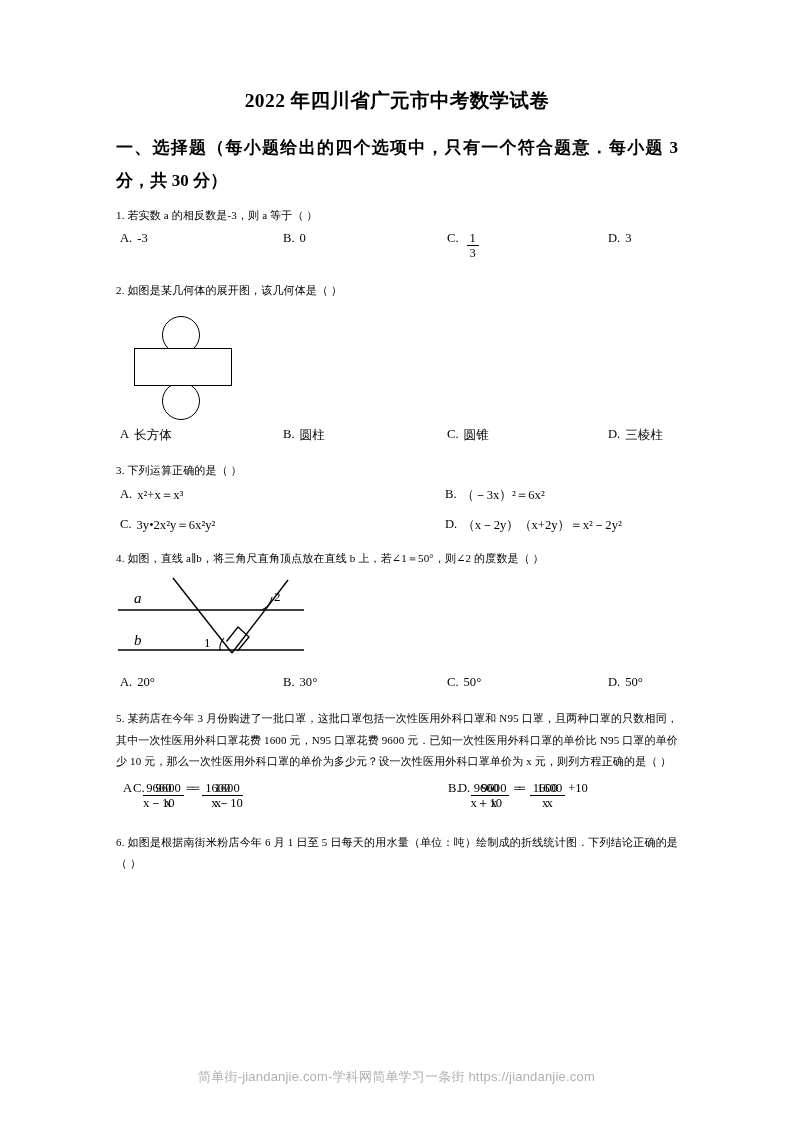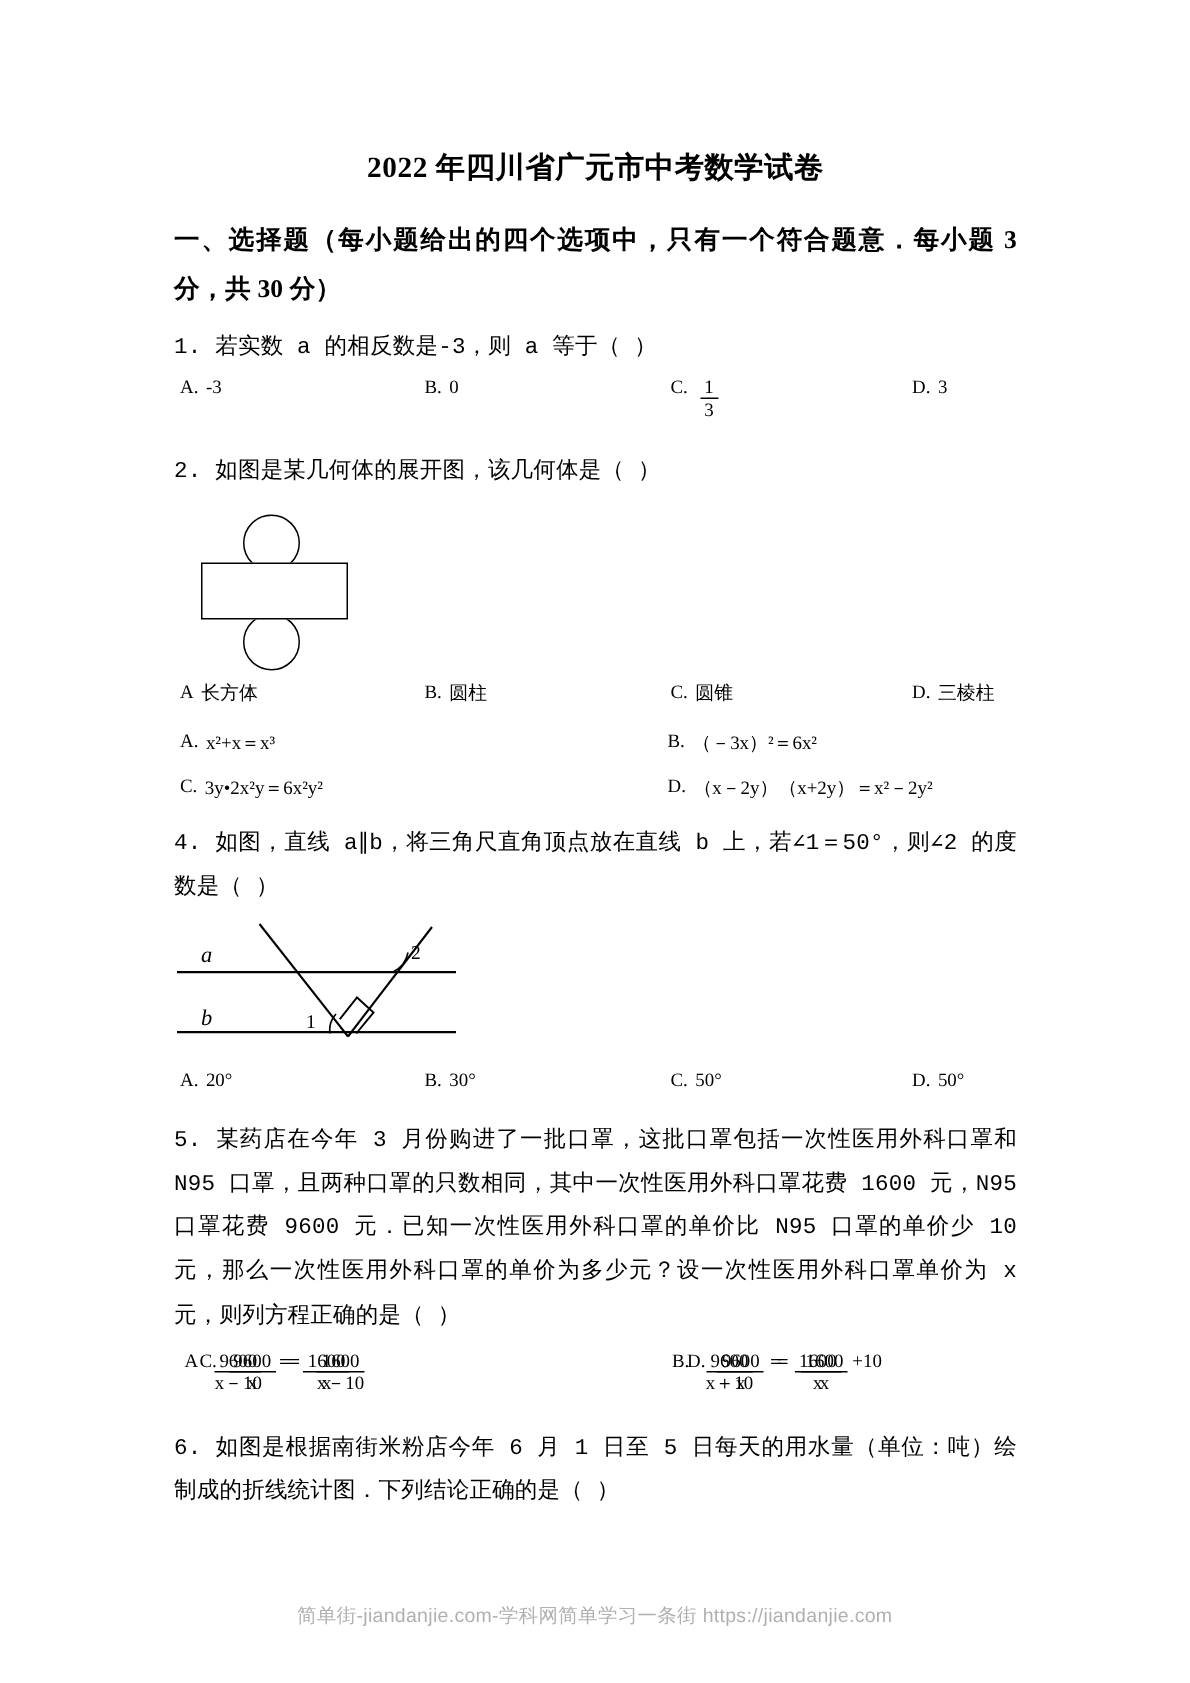--- a/index.html
+++ b/index.html
@@ -25,38 +25,37 @@
     position: absolute;
     left: 116px;
     top: 88px;
     width: 562px;
   }
   .doc-title {
     text-align: center;
     font-size: 19.5px;
     font-weight: bold;
     letter-spacing: 0.4px;
-    margin: 12px 0 18px 0;
+    margin: 0 0 18px 0;
     line-height: 1.3;
   }
   .section-head {
     font-size: 17px;
     font-weight: bold;
     line-height: 1.95;
     margin: 0 0 4px 0;
     text-align: justify;
     letter-spacing: 0.1px;
   }
   .qtext {
-    font-size: 15px;
+    font-size: 11px;
     line-height: 1.95;
     margin: 0;
     text-align: justify;
     letter-spacing: 0.15px;
-    font-family: Liberation Mono, monospace;
   }
   .qblock { margin-top: 7px; }
   .opt-row {
     position: relative;
     font-size: 12.6px;
     height: 26px;
     margin-top: 5px;
   }
   .opt-row.tall { height: 42px; }
   .opt {
@@ -202,20 +201,21 @@
           <span>圆锥</span>
         </div>
         <div class="opt colD">
           <span class="lbl">D.</span>
           <span>三棱柱</span>
         </div>
       </div>
     </div>
 
     <div class="qblock">
+      <p class="qtext">3. 下列运算正确的是（     ）</p>
       <div class="opt-row2">
         <div class="opt col2A">
           <span class="lbl">A.</span>
           <span class="mi">x²+x＝x³</span>
         </div>
         <div class="opt col2B">
           <span class="lbl">B.</span>
           <span class="mi">（－3x）²＝6x²</span>
         </div>
       </div>

